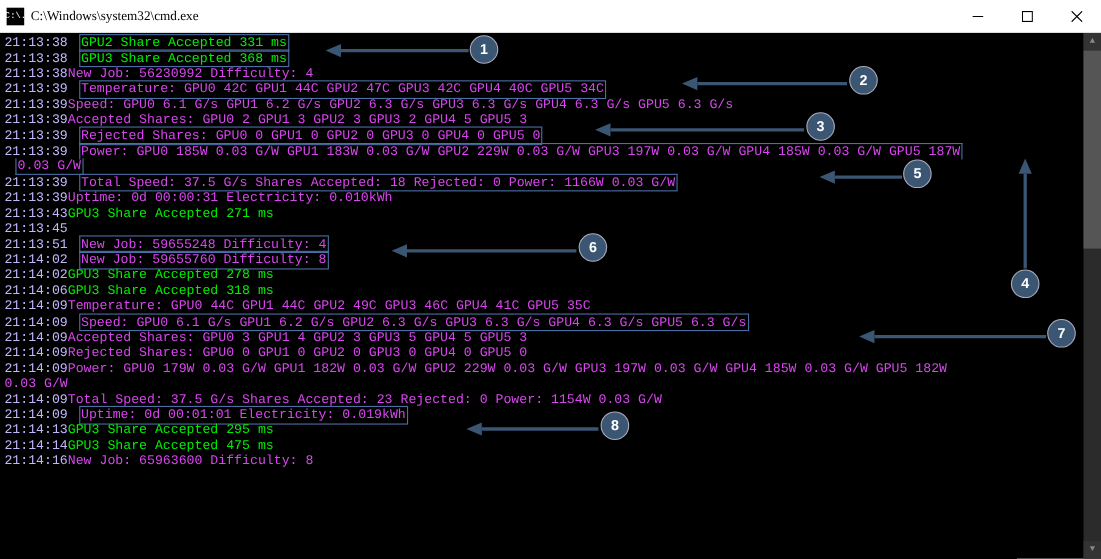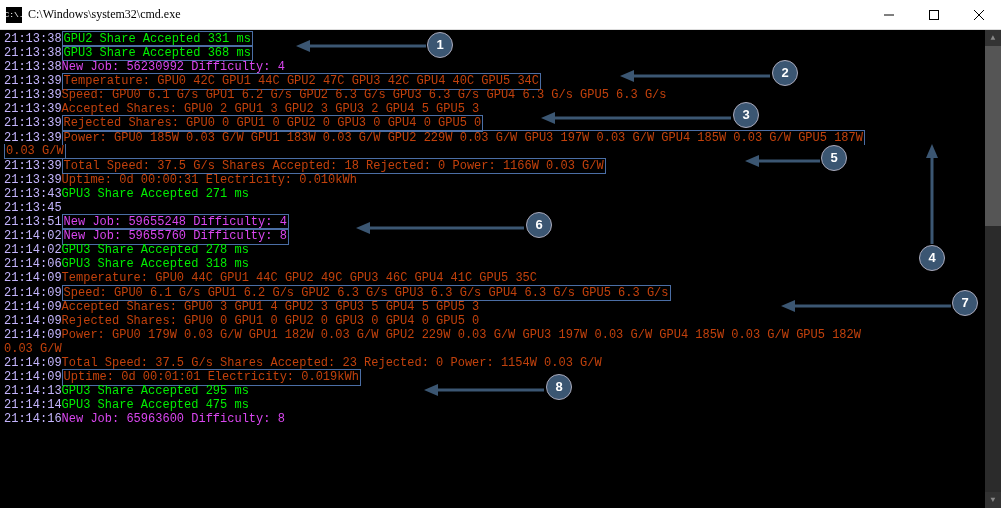--- a/index.html
+++ b/index.html
@@ -8,23 +8,23 @@
   .titlebar .icon{width:16px;height:16px;margin-right:6px;background:#000;display:flex;align-items:center;justify-content:center;color:#fff;font-size:8px}
   .titlebar .title{font-family:Liberation Serif, serif;font-size:12px;color:#000}
   .winbtns{margin-left:auto;display:flex}
   .winbtn{width:45px;height:29px;display:flex;align-items:center;justify-content:center;font-family:"Segoe UI",sans-serif;font-size:11px;color:#000}
   .winbtn svg{width:10px;height:10px;stroke:#000;fill:none;stroke-width:1}
   .term{background:#000;height:478px;padding:2px 4px;position:relative;overflow:hidden}
   .ln{white-space:pre;height:14.1px;display:flex;align-items:center}
   .t-time{color:#c4b5fd}
   .t-green{color:#00ee00}
   .t-yellow{color:#d946ef}
-  .t-cyan{color:#c2410c}
-  .t-tempg{color:#c2410c}
-  .box{border:1px solid #4b6ea5;display:inline-block;padding:0 1px;margin:-1px 0}
+  .t-cyan{color:#d946ef}
+  .t-tempg{color:#d946ef}
+  .box{border:1px solid #4b6ea5;display:inline-block;padding:0 1px;margin:-1px 10px}
   .scrollbar{position:absolute;right:0;top:0;width:16px;height:100%;background:#2b2b2b}
   .scrollbtn{width:16px;height:16px;background:#333;display:flex;align-items:center;justify-content:center;color:#888;font-size:8px}
   .scrollthumb{position:absolute;top:16px;width:16px;height:180px;background:#555}
   .callnum{width:26px;height:26px;border-radius:50%;background:#3b5672;border:1.5px solid #aab;color:#fff;display:flex;align-items:center;justify-content:center;font-family:"Segoe UI",sans-serif;font-size:13px;font-weight:bold;position:absolute}
   svg.arrow{position:absolute;overflow:visible}
   svg.arrow line,svg.arrow path{stroke:#3b5672;stroke-width:3;fill:none}
   svg.arrow .head{fill:#3b5672;stroke:none}
 </style>
 </head>
 <body>

